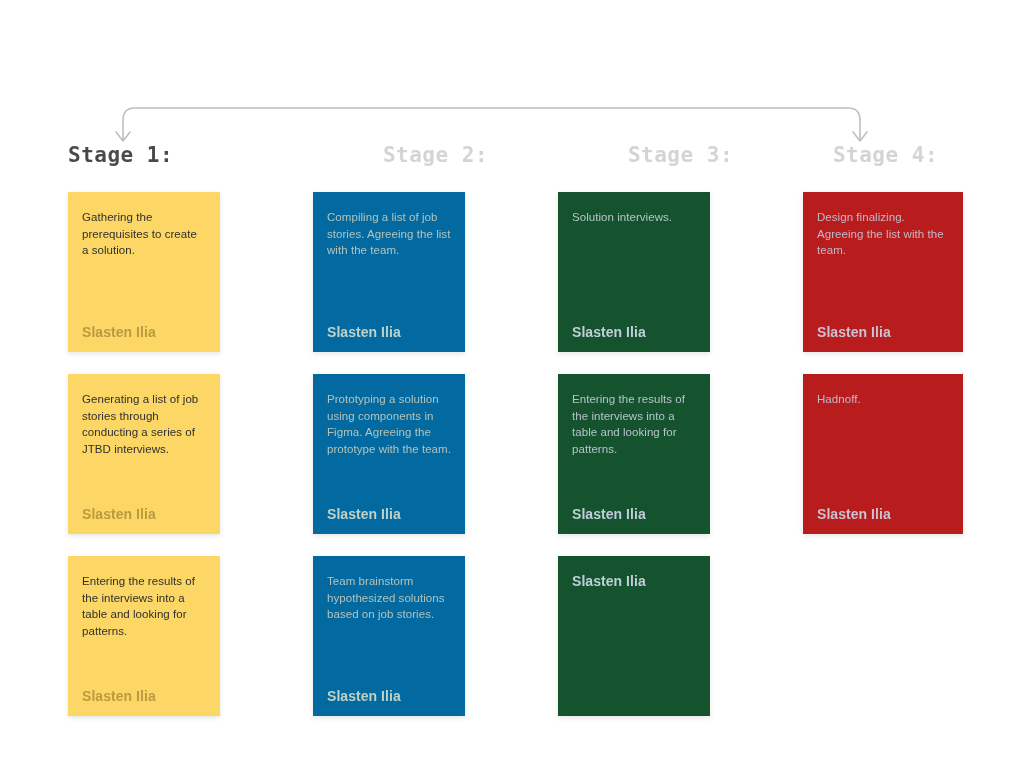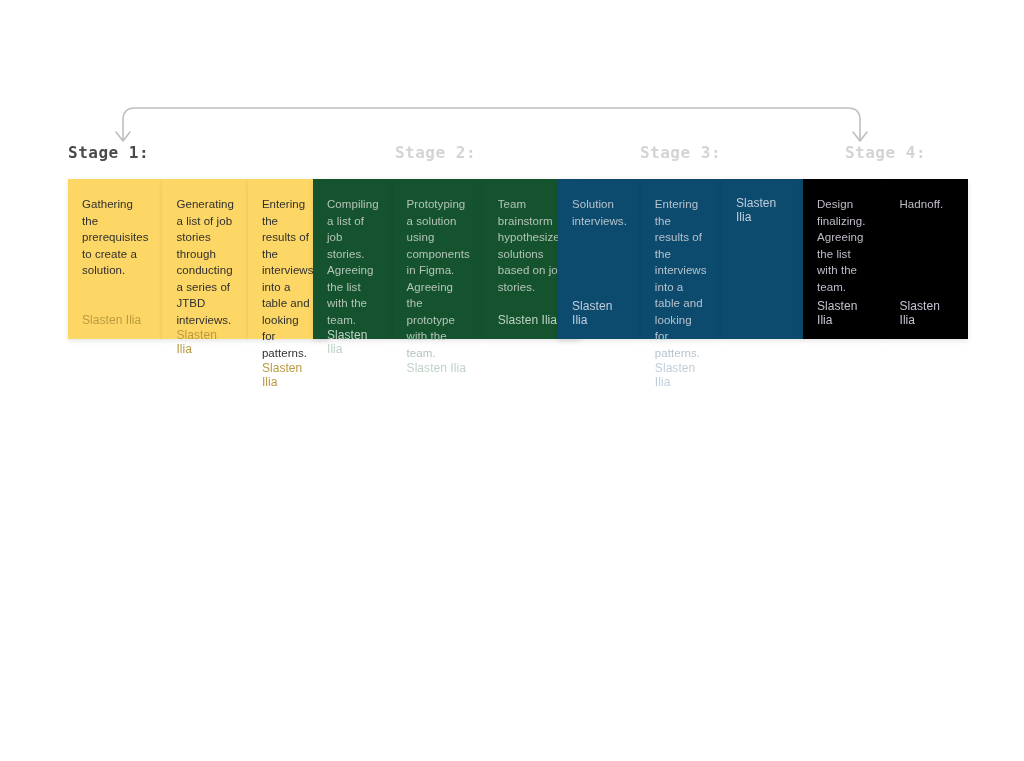--- a/index.html
+++ b/index.html
@@ -53,32 +53,33 @@
   }
 
   .column {
     width: 245px;
     flex: 0 0 245px;
   }
   .column:last-child { width: 165px; flex: 0 0 165px; }
 
   .column-header {
     font-family: "DejaVu Sans Mono", "Liberation Mono", monospace;
-    font-size: 16px;
+    font-size: 21px;
     font-weight: 700;
     letter-spacing: 0.5px;
-    margin-bottom: 17px;
+    margin-bottom: 25px;
     white-space: nowrap;
   }
   .column-header.active   { color: #4a4a4a; }
   .column-header.inactive { color: #d4d4d4; text-align: center; }
 
   .card-stack {
     display: flex;
-    flex-direction: row;
+    flex-direction: column;
+    gap: 22px;
   }
 
   .card {
     position: relative;
     width: 152px;
     height: 160px;
     padding: 17px 14px 12px 14px;
     box-shadow: 0 2px 5px rgba(0,0,0,0.10);
     display: flex;
     flex-direction: column;
@@ -86,38 +87,39 @@
   }
   .column:last-child .card { width: 160px; }
 
   .card-text {
     font-size: 11.5px;
     line-height: 16.5px;
     letter-spacing: 0.05px;
   }
 
   .card-author {
-    font-size: 12px;
+    font-size: 14px;
     letter-spacing: 0.05px;
+    font-weight: bold;
   }
 
   
   .stage-1 .card        { background: #fdd766; }
   .stage-1 .card-text   { color: #2f2f2f; }
   .stage-1 .card-author { color: #b99a3f; }
 
-  .stage-2 .card        { background: #14532d; }
+  .stage-2 .card        { background: #0369a1; }
   .stage-2 .card-text   { color: #b4c3b9; }
   .stage-2 .card-author { color: #bfd2c6; }
 
-  .stage-3 .card        { background: #0c4a6e; }
+  .stage-3 .card        { background: #14532d; }
   .stage-3 .card-text   { color: #b6c3ce; }
   .stage-3 .card-author { color: #c0cedb; }
 
-  .stage-4 .card        { background: #000000; }
+  .stage-4 .card        { background: #b91c1c; }
   .stage-4 .card-text   { color: #c0b9c8; }
   .stage-4 .card-author { color: #c9c2d2; }
 </style>
 </head>
 <body>
 
 <div class="canvas">
 
 
   <svg class="cycle-arrow" viewBox="0 0 790 55">

